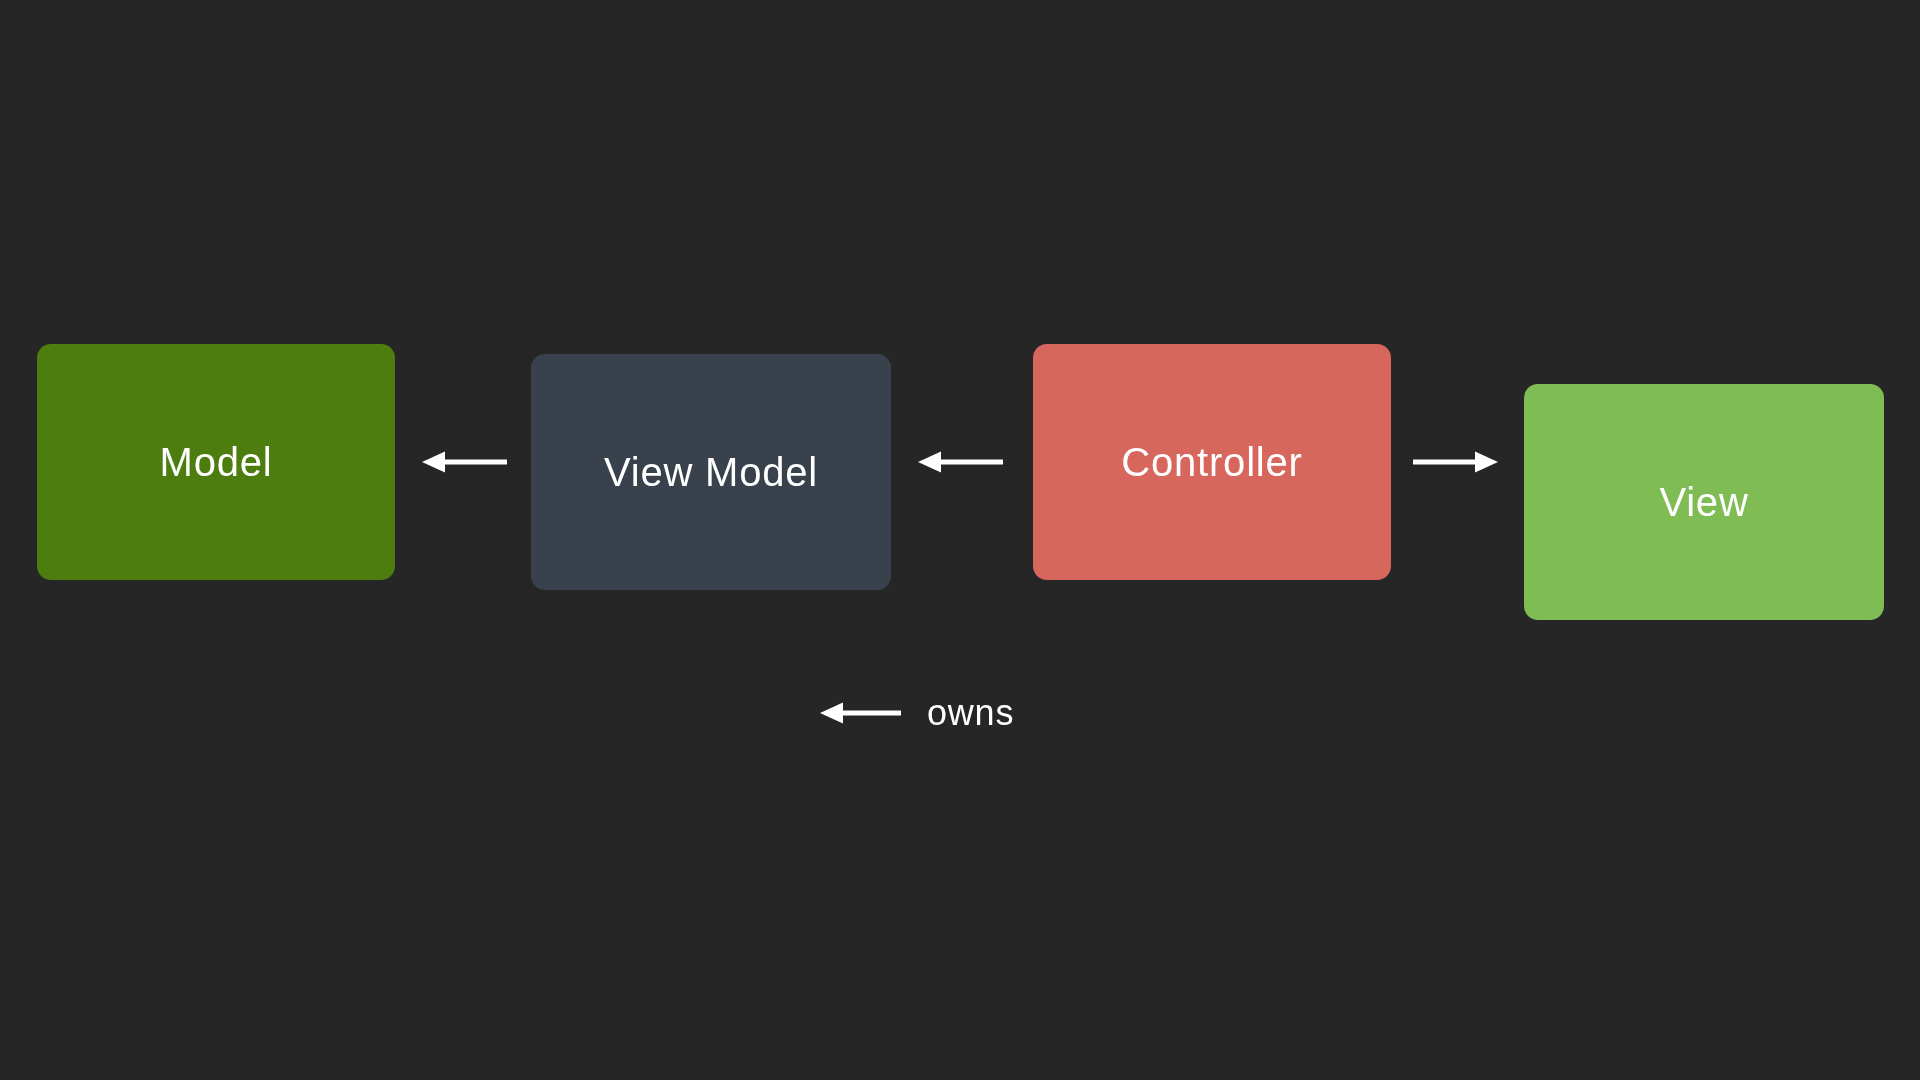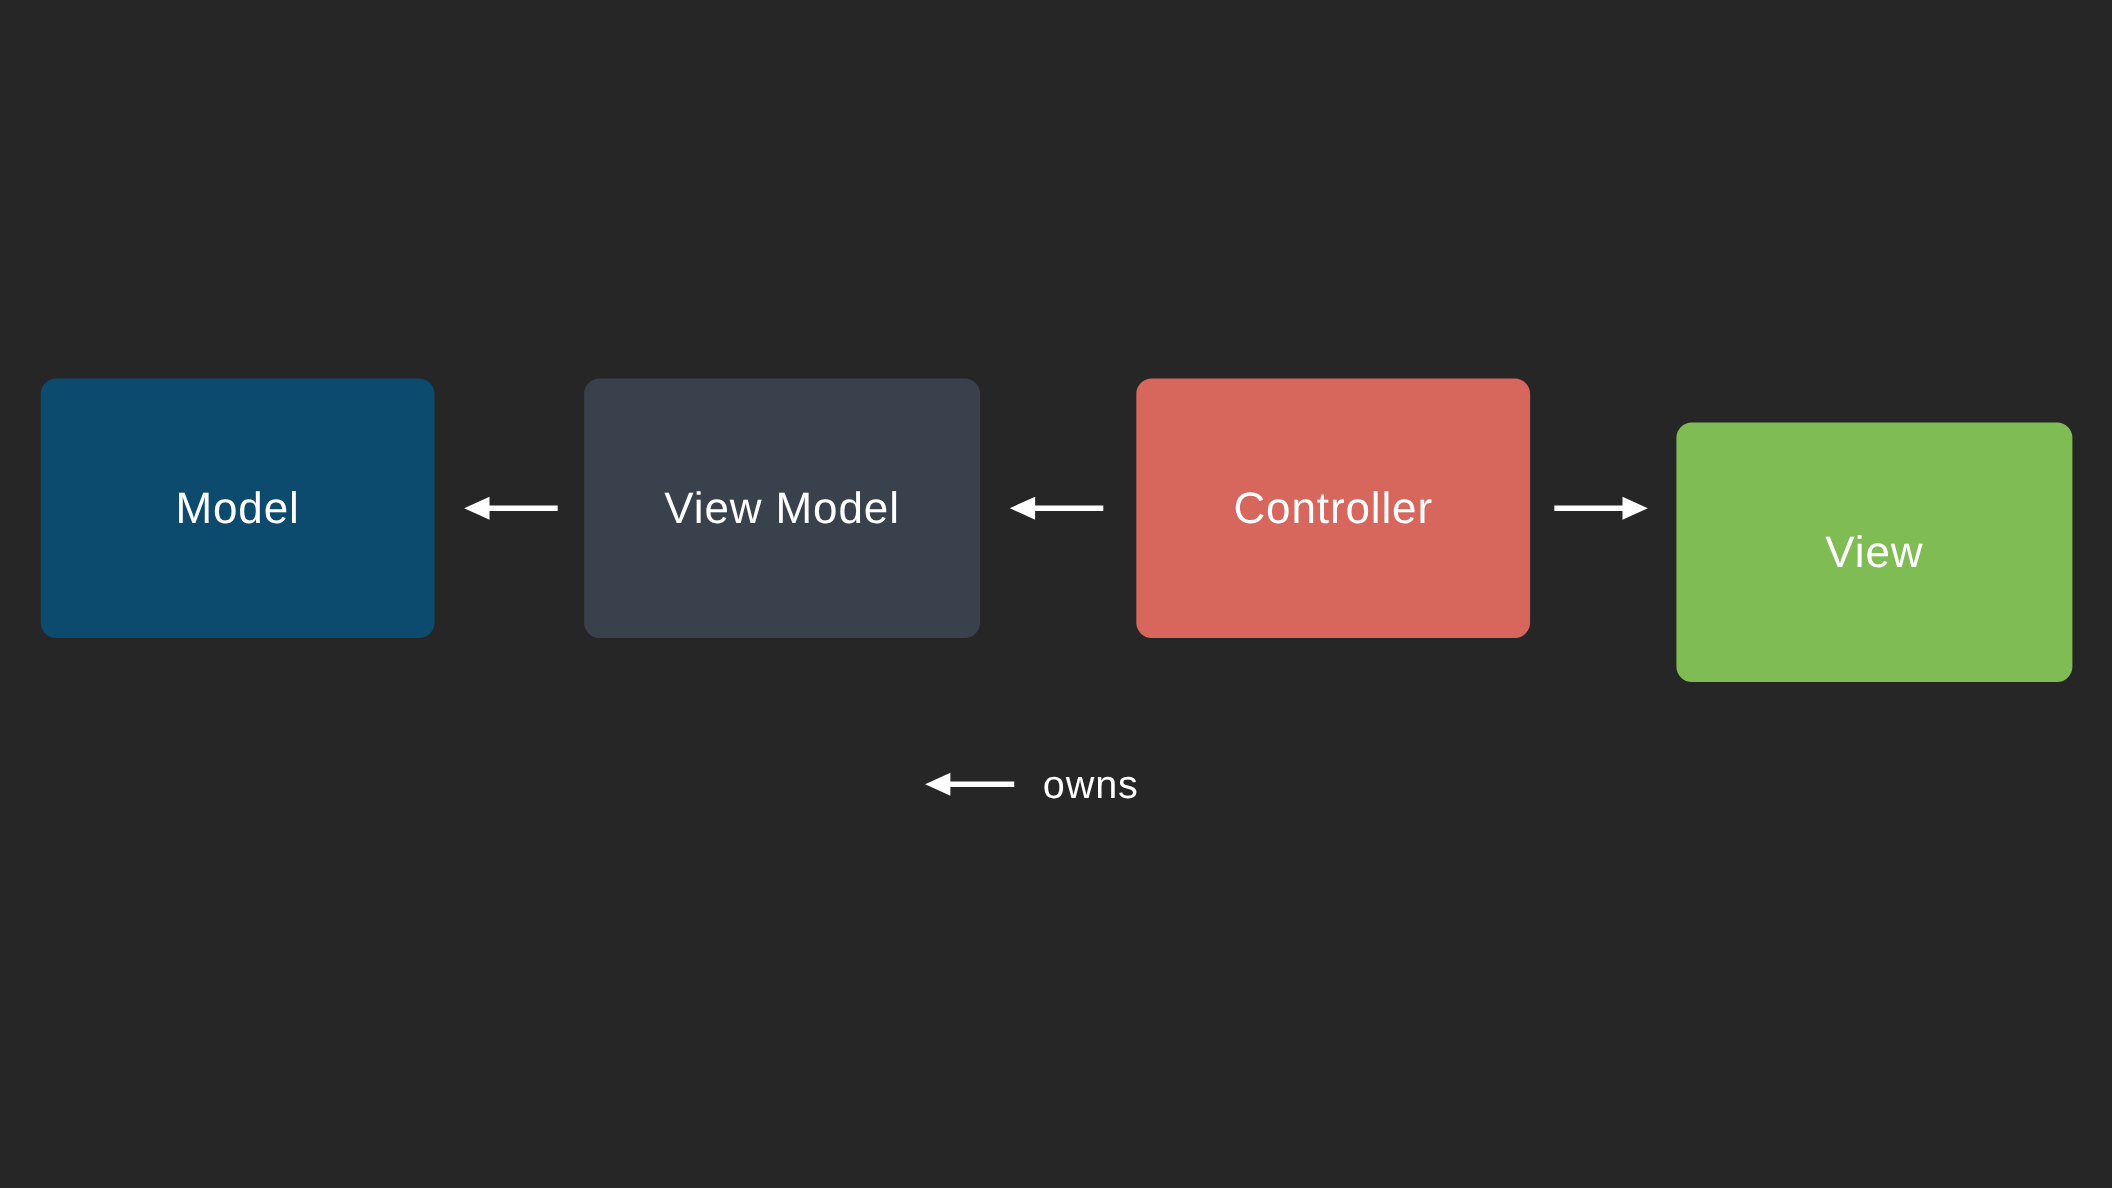--- a/index.html
+++ b/index.html
@@ -43,21 +43,21 @@
   .edge-arrow {
     position: absolute;
     top: 446px;
   }
   #edge-viewmodel-to-model      { left: 421px;  }
   #edge-controller-to-viewmodel { left: 917px;  }
   #edge-controller-to-view      { left: 1411px; }
 
   .legend {
     position: absolute;
-    left: 840px;
+    left: 819px;
     top: 691px;
     display: flex;
     align-items: center;
   }
   .legend-arrow {
     display: block;
   }
   .legend-label {
     color: #FFFFFF;
     font-size: 36px;
@@ -66,25 +66,25 @@
     line-height: 44px;
   }
   svg line    { stroke: var(--arrow); stroke-width: 5px; }
   svg polygon { fill: var(--arrow); }
 </style>
 </head>
 <body style="background: rgb(38, 38, 38);">
 
 <div class="canvas">
 
-  <div class="node" id="node-model" style="background: #0c4a6e;">
+  <div class="node" id="node-model" style="background: #4d7c0f;">
     <span class="node-label">Model</span>
   </div>
 
-  <div class="node" id="node-view-model" style="background: rgb(56, 65, 76);">
+  <div class="node" id="node-view-model" style="background: rgb(56, 65, 76); margin-top: 10px;">
     <span class="node-label">View Model</span>
   </div>
 
   <div class="node" id="node-controller" style="background: rgb(215, 102, 93);">
     <span class="node-label">Controller</span>
   </div>
 
   <div class="node" id="node-view" style="background: rgb(127, 188, 84);">
     <span class="node-label">View</span>
   </div>

